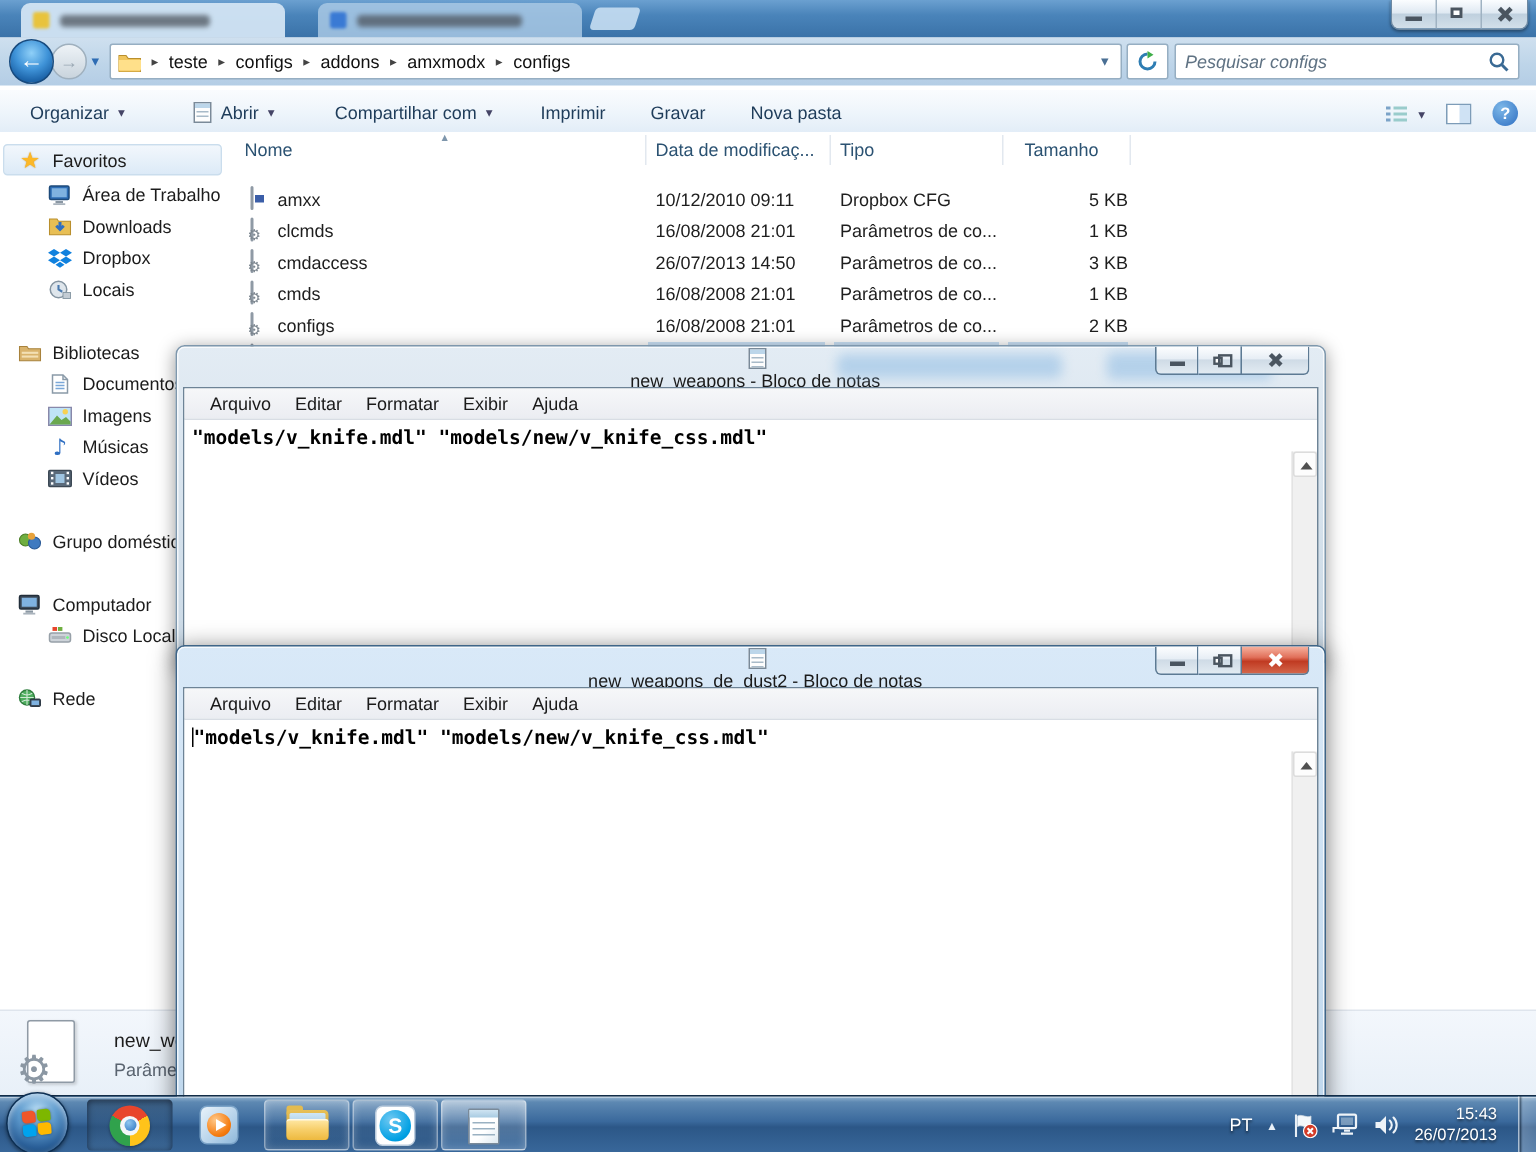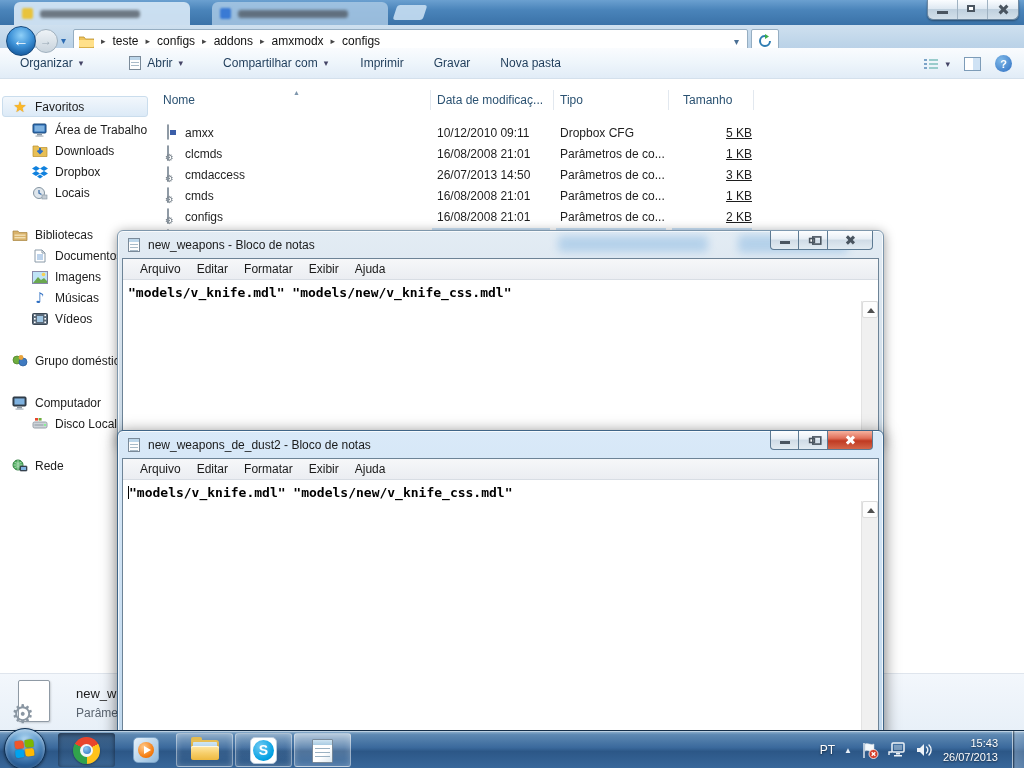--- a/index.html
+++ b/index.html
@@ -56,42 +56,42 @@
   .addr-drop { margin-left:auto; color:#4a6f94; font-size:10px; padding:0 4px; }
   .refresh-btn { left:751px; top:4px; width:28px; height:24px; background:#fff;
     border:1px solid #96aec2; border-radius:2px; display:flex; align-items:center; justify-content:center; }
   .search-box { left:783px; top:4px; width:230px; height:24px; background:#fff;
     border:1px solid #96aec2; border-radius:2px; }
   .search-box input { position:absolute; left:6px; top:1px; width:196px; height:20px;
     border:none; outline:none; font-size:12px; font-family:"Liberation Sans",sans-serif; color:#222; background:transparent; }
   .search-box input::placeholder { font-style:italic; color:#5f7283; }
   .search-mag { position:absolute; right:5px; top:4px; }
 
-  .tool-row { left:0; top:23px; width:1024px; height:31px;
+  .tool-row { left:0; top:35px; width:1024px; height:31px;
     background:linear-gradient(180deg,#fafcfe 0%,#eef5fb 50%,#e1ecf7 100%);
     border-bottom:1px solid #d4e0ec; display:flex; font-size:12px; color:#1e3c5a; }
   .tb-item { display:flex; align-items:center; gap:4px; }
   .tb-drop { font-size:9px; color:#446; margin-left:2px; }
   .tool-right { position:absolute; right:12px; top:0; height:31px; display:flex; align-items:center; gap:14px; }
 
   .content-bg { left:0; top:63px; width:1024px; height:585px; background:#fff; }
   .sidebar { left:0; top:63px; width:150px; height:585px; background:#fff; font-size:12px; color:#1c1c1c; }
   .sb-row { position:absolute; height:20px; display:flex; align-items:center; gap:7px; white-space:nowrap; }
   .sb-sel { position:absolute; left:2px; width:146px; height:21px; border-radius:3px;
     background:linear-gradient(180deg,#f2f7fc,#dceaf7); border:1px solid #cadded; }
   .ic16 { width:16px; height:16px; display:inline-flex; align-items:center; justify-content:center; flex:none; }
 
   .filearea { left:150px; top:63px; width:874px; height:585px; background:#fff; }
   .hdr { position:absolute; top:0; left:0; width:874px; height:24px; background:#fff; font-size:12px; color:#2b5272; }
   .hdr-label { position:absolute; top:5px; }
   .hdr-div { position:absolute; top:2px; width:1px; height:20px; background:#e2e8ef; }
   .sort-tri { position:absolute; top:1px; font-size:7px; color:#7e96ac; }
   .frow { position:absolute; left:0; width:874px; height:21px; font-size:12px; color:#1e1e1e; }
   .fcell { position:absolute; top:3px; white-space:nowrap; }
-  .fsize { position:absolute; top:3px; left:518px; width:84px; text-align:right;text-decoration:underline; }
+  .fsize { position:absolute; top:3px; left:518px; width:84px; text-align:right; }
   .sel-frag { position:absolute; background:#cbe2f7; }
 
   .page-icon { position:relative; width:13px; height:16px; background:#fff;
     border:1px solid #8f9aa5; border-radius:1px; box-shadow:inset 0 0 2px rgba(120,140,160,.3); }
   .page-icon .gear { position:absolute; left:-3px; bottom:-3px; font-size:10px; color:#7d8790;
     font-family:"DejaVu Sans",sans-serif; line-height:1; }
   .page-icon .bluebit { position:absolute; left:2px; top:5px; width:6px; height:5px; background:#3b5ea8; }
 
   .details-pane { left:0; top:648px; width:1024px; height:57px;
     background:linear-gradient(180deg,#f3f7fc,#e8f0f8); border-top:1px solid #dfe5ed; }
@@ -101,21 +101,21 @@
     font-family:"DejaVu Sans",sans-serif; line-height:1; }
   .dt-name { position:absolute; left:76px; top:12px; font-size:13px; color:#1c1c1c; }
   .dt-type { position:absolute; left:76px; top:32px; font-size:12px; color:#5a6470; }
 
   
   .np { border-radius:6px; box-shadow:0 3px 14px rgba(0,0,0,.5); }
   .np-active { background:linear-gradient(180deg,#d9e9f8 0%,#bdd6ec 100%); border:1px solid #3f6587;
     box-shadow:0 3px 16px rgba(0,0,0,.55), inset 0 0 0 1px rgba(255,255,255,.75); }
   .np-inactive { background:linear-gradient(180deg,#e3ecf4 0%,#c9d8e5 100%); border:1px solid #7e97ac;
     box-shadow:0 2px 12px rgba(0,0,0,.4), inset 0 0 0 1px rgba(255,255,255,.75); }
-  .np-title { position:absolute; left:0; top:0; right:0; height:27px; display:flex; align-items:center; }
+  .np-title { position:absolute; left:0; top:0; right:0; height:27px; display:flex; align-items:center;flex-direction:column; }
   .np-title-text { font-size:12px; color:#1a1a1a; margin-left:6px; }
   .np-caps { position:absolute; right:10px; top:0; display:flex; }
   .np-cap { width:29px; height:19px; position:relative; border:1px solid #5d7differ; }
   .np-cap, .np-capc { border:1px solid #5d7a93; border-top:none; background:linear-gradient(180deg,#fdfeff 0%,#e7eef5 45%,#cfdbe6 50%,#e2ebf2 100%); position:relative; }
   .np-cap { width:29px; height:19px; border-radius:0 0 0 0; }
   .np-cap.first { border-radius:0 0 0 4px; }
   .np-capc { width:45px; height:19px; border-radius:0 0 4px 0; }
   .np-cap + .np-cap, .np-cap + .np-capc { border-left:none; }
   .np-cap .glyph-min { left:9px; top:10px; width:10px; height:3px; }
   .np-cap .glyph-restore { left:9px; top:6px; transform:scale(.8); }
@@ -257,20 +257,29 @@
       <span class="addr-drop">▾</span>
     </div>
 
     <div class="abs refresh-btn">
       <svg width="14" height="14" viewBox="0 0 14 14">
           <path d="M7 2 a5 5 0 1 0 5 5" fill="none" stroke="#2e7db3" stroke-width="2"></path>
           <path d="M7 0 L11 2.5 L7 5 Z" fill="#3fae49"></path>
         </svg>
     </div>
 
+    <div class="abs search-box">
+      <input type="text" placeholder="Pesquisar configs" style="">
+      <span class="search-mag">
+        <svg width="15" height="15" viewBox="0 0 15 15">
+            <circle cx="6" cy="6" r="4.2" fill="none" stroke="#3a6a94" stroke-width="1.6"></circle>
+            <line x1="9.2" y1="9.2" x2="13" y2="13" stroke="#3a6a94" stroke-width="2"></line>
+          </svg>
+      </span>
+    </div>
   </div>
 
   <div class="abs tool-row">
     <div class="tb-item" style="margin-left:20px">
       <span>Organizar</span>
       <span class="tb-drop">▾</span>
     </div>
     <div class="tb-item" style="margin-left:44px">
       <span class="np-mini-icon" style="margin:0">
           <i class="pad"></i>

